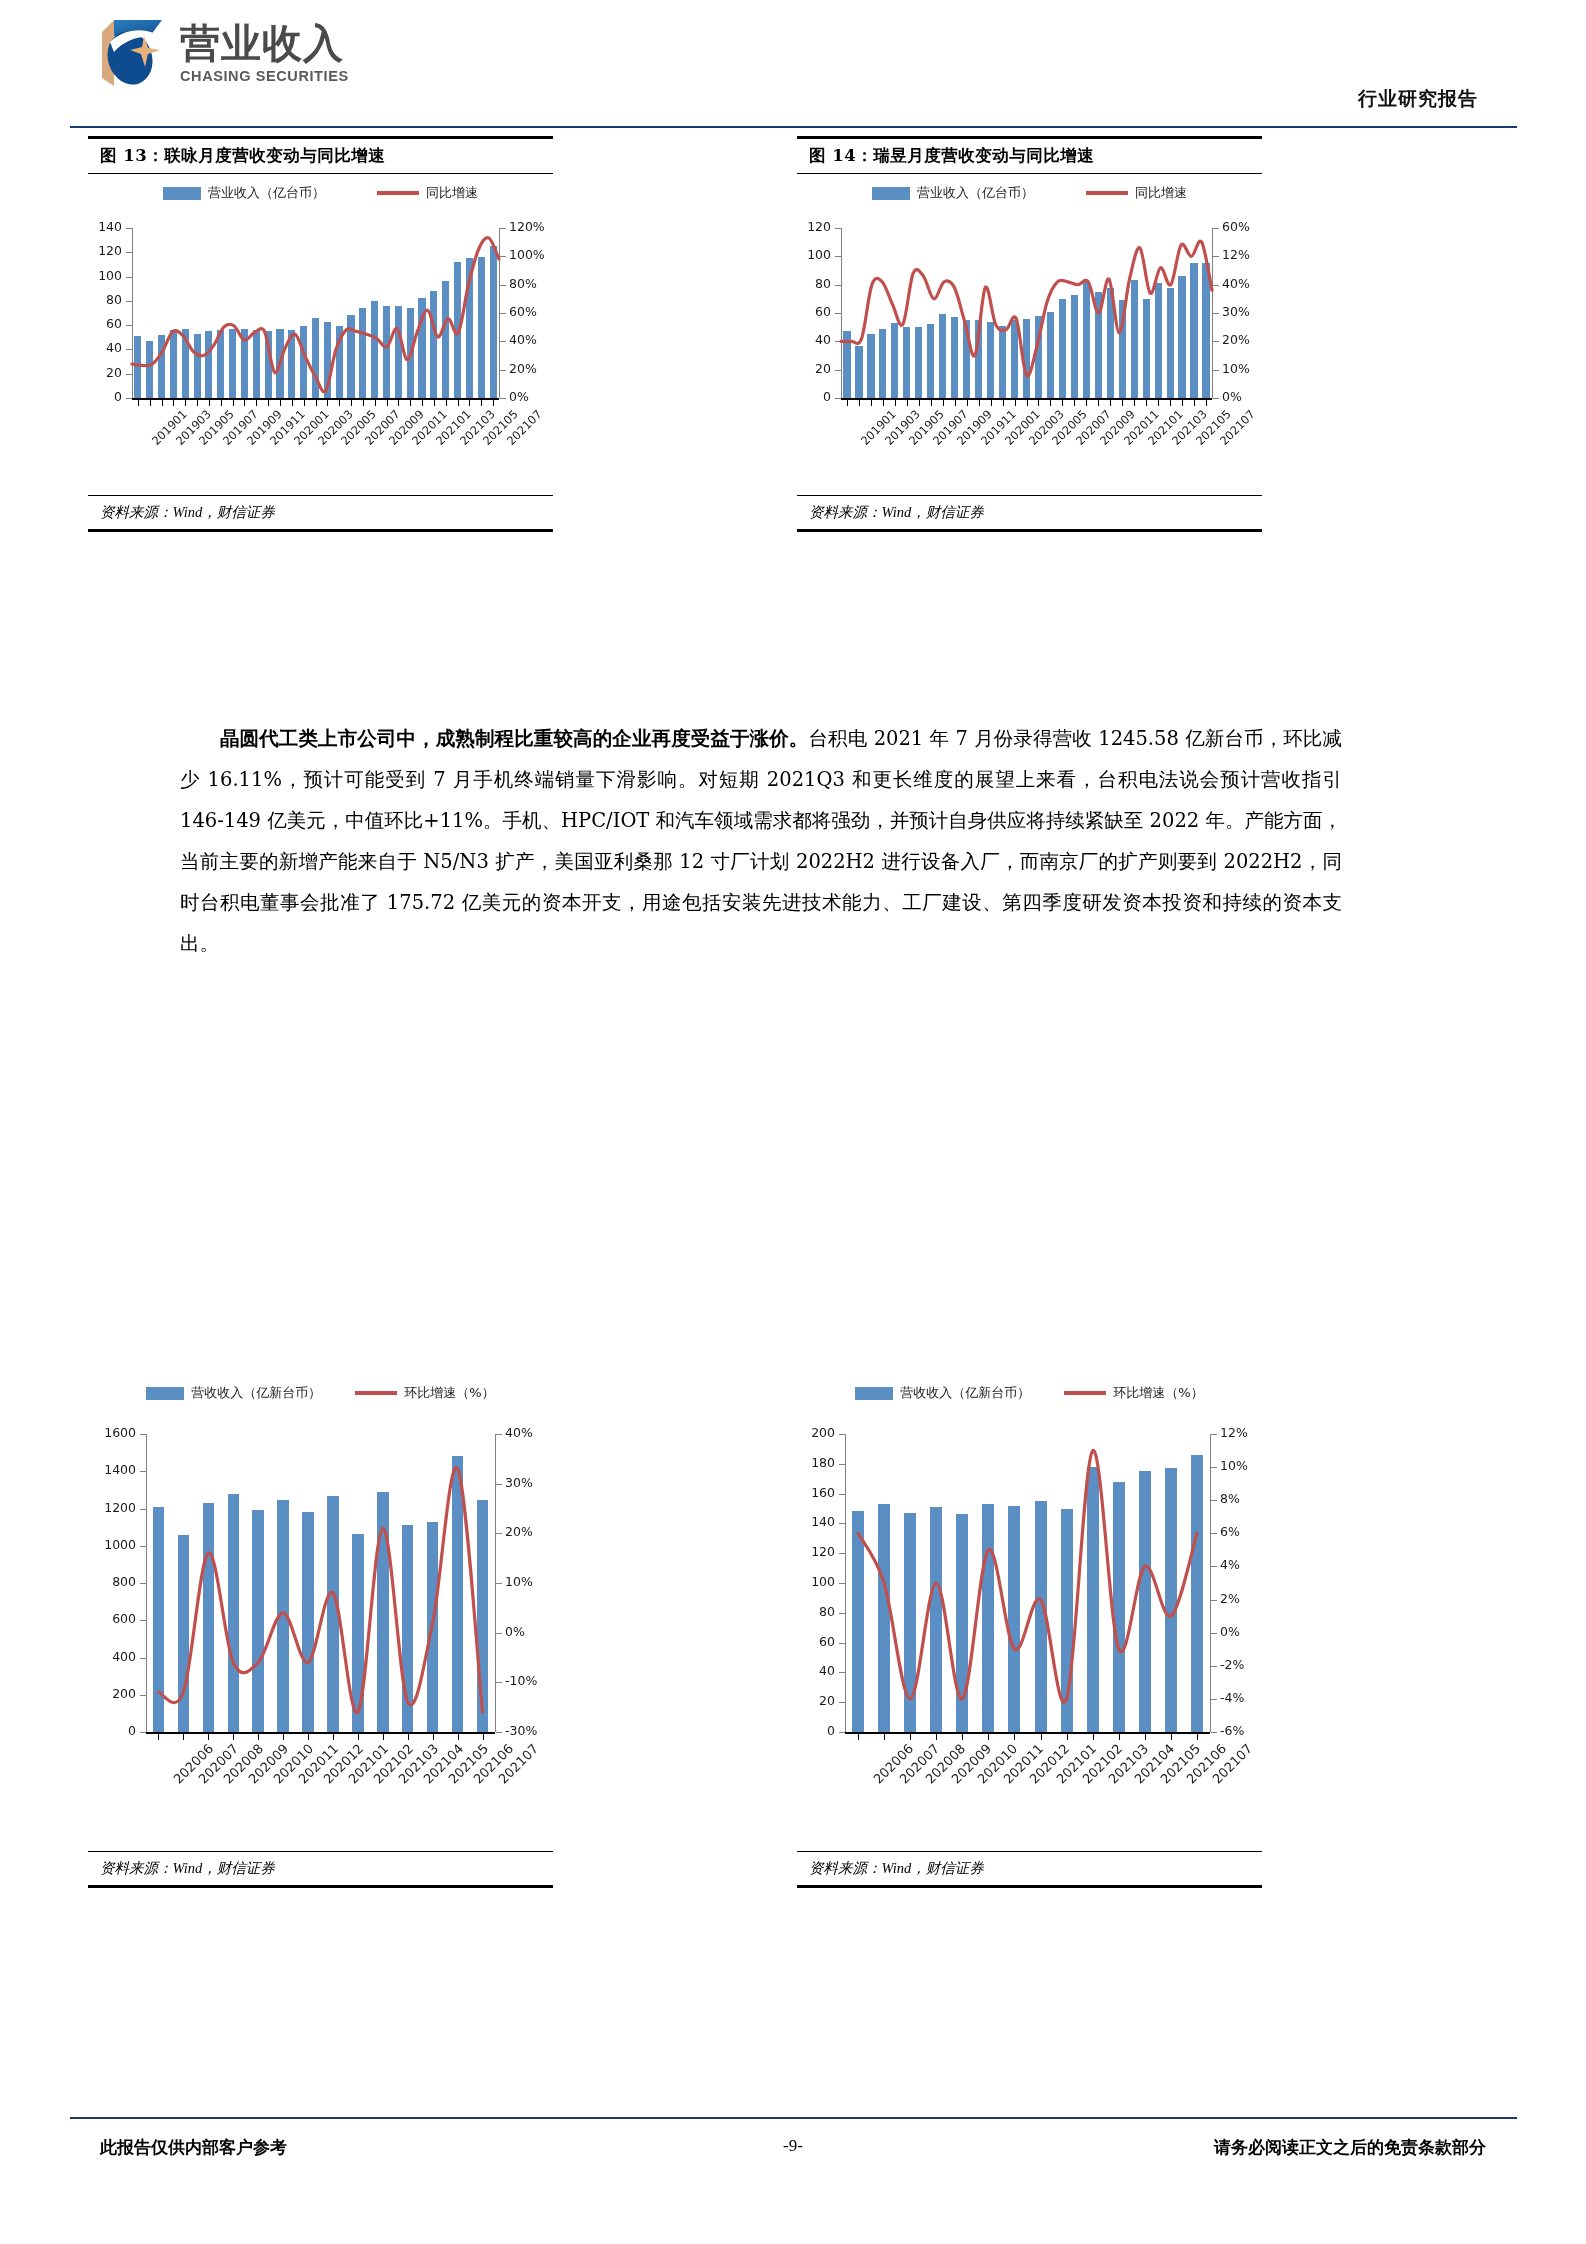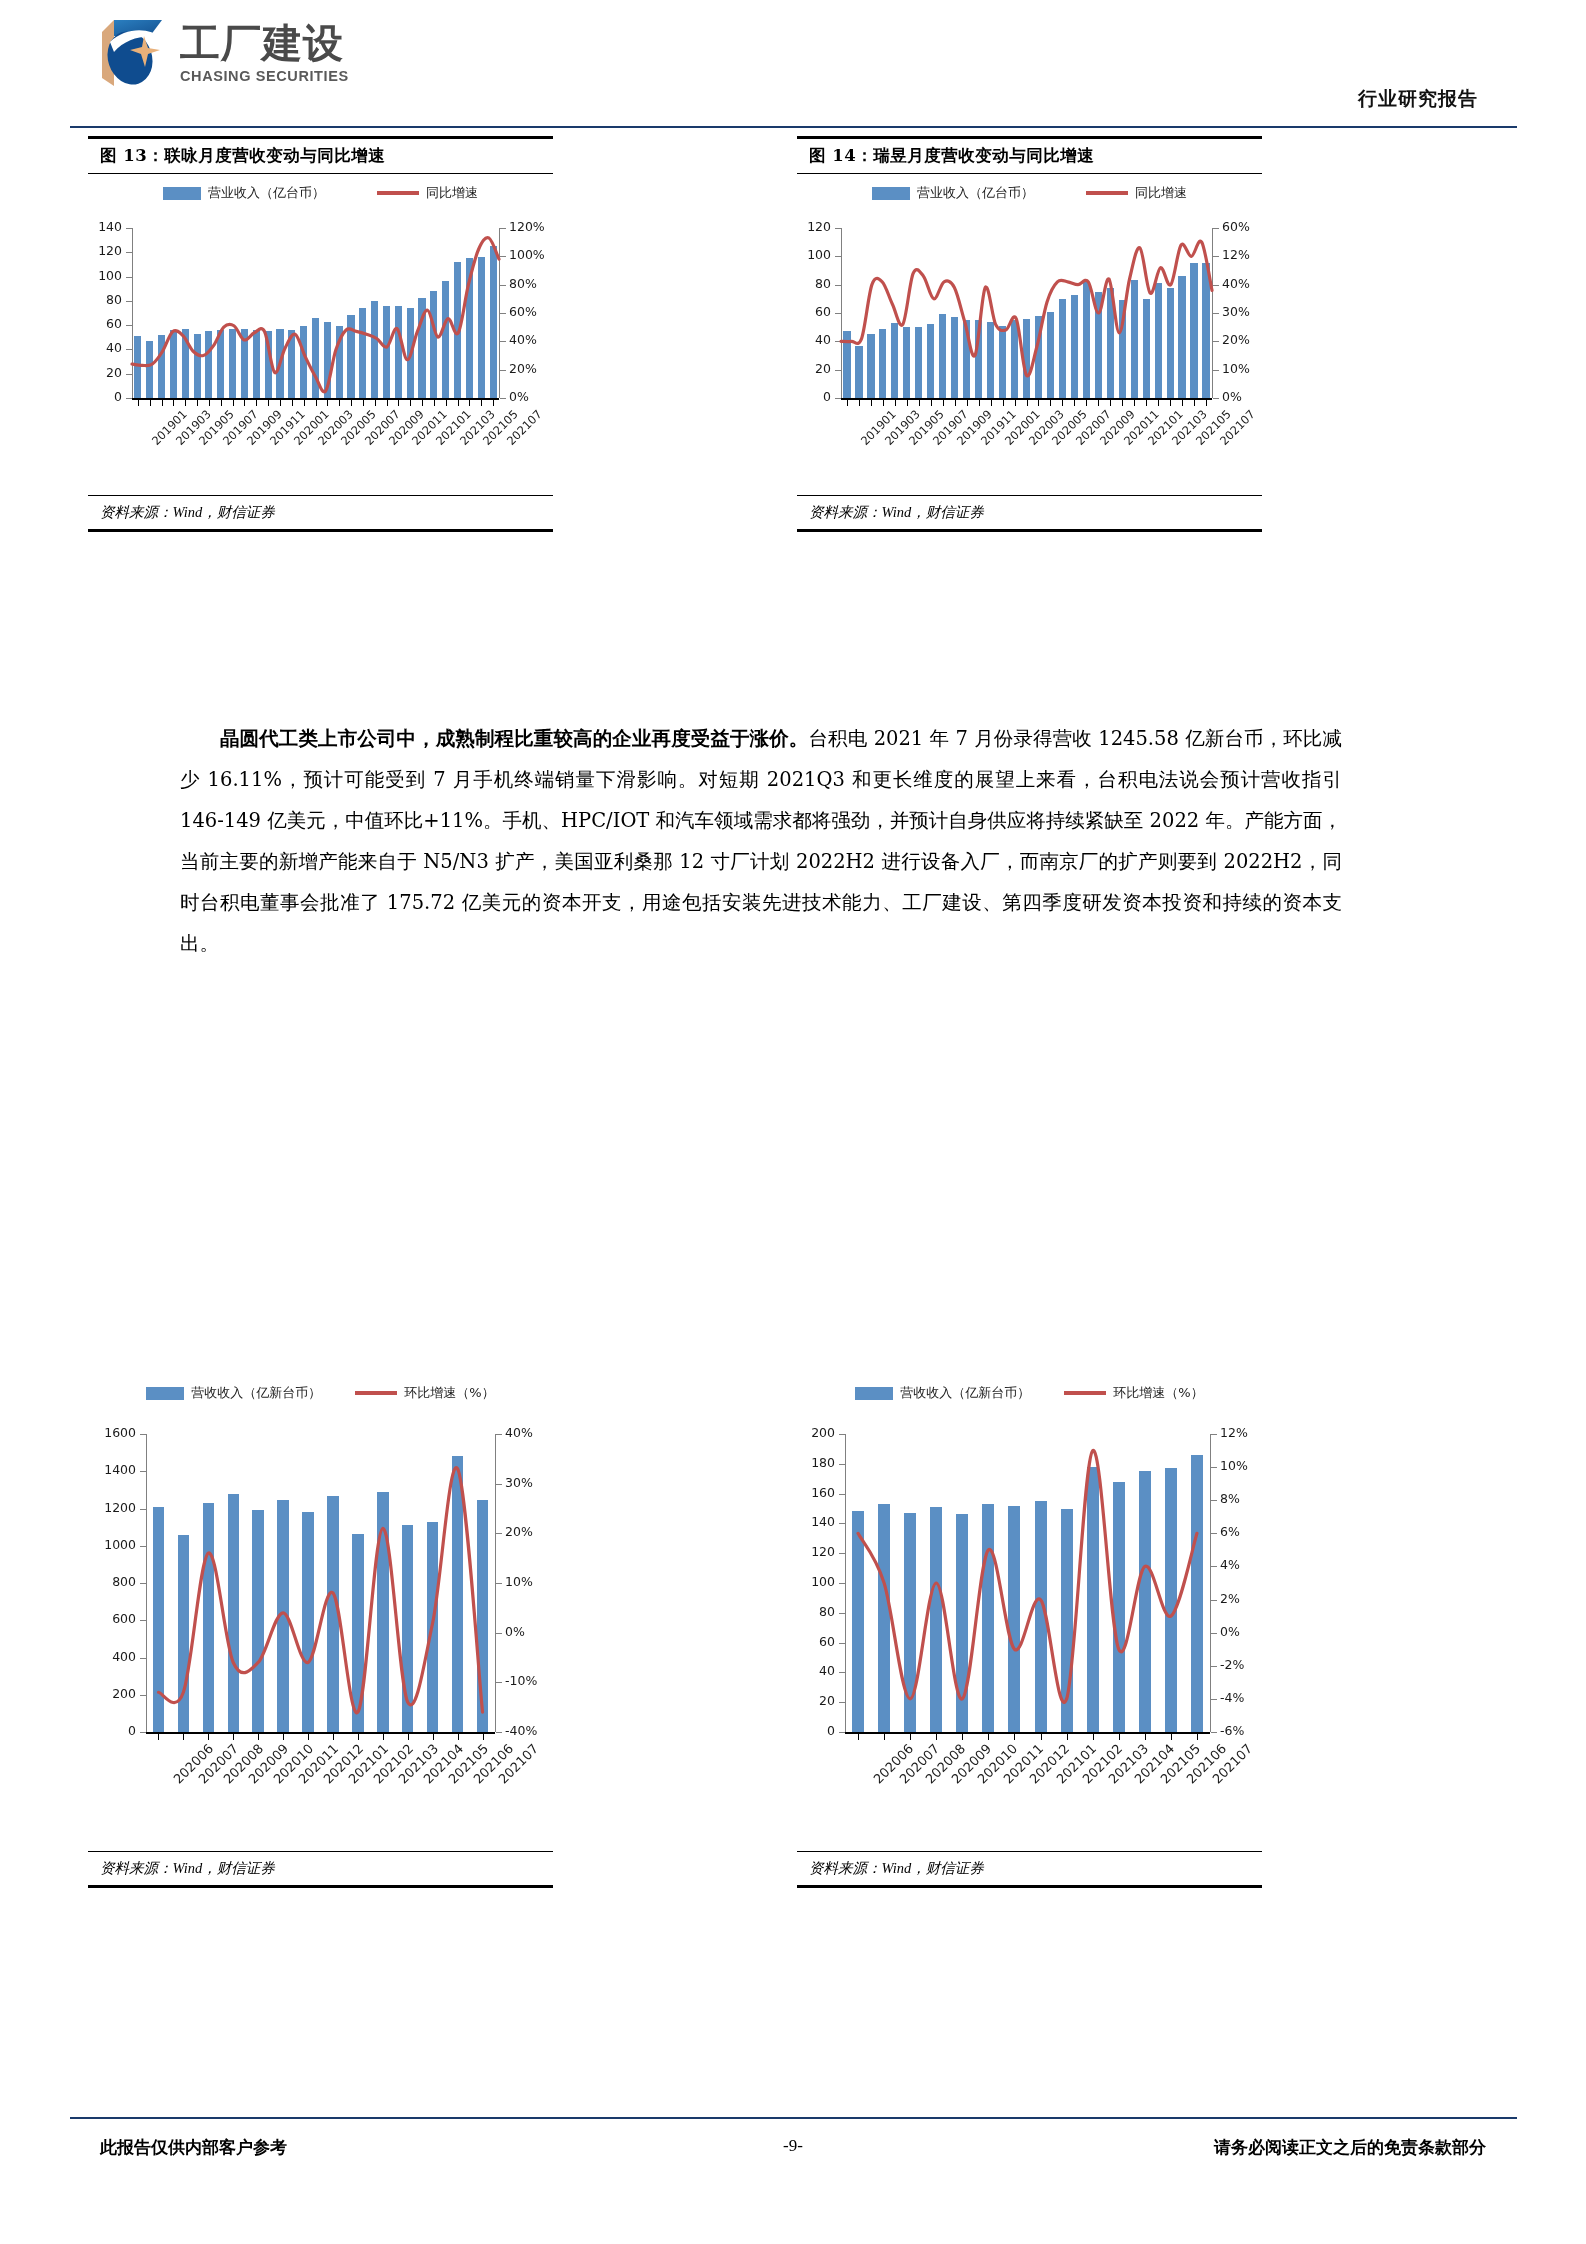--- a/index.html
+++ b/index.html
@@ -145,21 +145,21 @@
             </linearGradient>
           </defs>
           <path d="M14 2 H62 L50 18 H14 Z" fill="url(#lg1)"></path>
           <path d="M14 2 L14 68 L2 60 L2 14 Z" fill="#d9a87c"></path>
           <ellipse cx="30" cy="40" rx="22" ry="27" fill="#0f4c8f" transform="rotate(-18 30 40)"></ellipse>
           <path d="M10 24 C26 8, 52 10, 60 20 C46 16, 26 20, 14 34 Z" fill="#ffffff"></path>
           <path d="M44 18 L48 30 L60 32 L48 36 L45 49 L41 36 L30 32 L42 29 Z" fill="#e8b07a"></path>
         </svg>
       </div>
       <div>
-        <div class="logo-text-cn">工厂建设</div>
+        <div class="logo-text-cn">营业收入</div>
         <div class="logo-text-en">CHASING SECURITIES</div>
       </div>
     </div>
     <div class="header-right">行业研究报告</div>
     <div class="header-rule"></div>
   </div>
 
   <div class="fig-block" style="left:88px; top:136px; width:465px;">
     <div class="fig-title-bar">
       <span class="fig-title">图 13：联咏月度营收变动与同比增速</span>
@@ -465,21 +465,21 @@
           <div class="tick-label-y" style="left: 0px; top: 150px; width: 48px;">800</div>
           <div class="tick-mark" style="left: 52px; top: 121.75px;"></div>
           <div class="tick-label-y" style="left: 0px; top: 112.75px; width: 48px;">1000</div>
           <div class="tick-mark" style="left: 52px; top: 84.5px;"></div>
           <div class="tick-label-y" style="left: 0px; top: 75.5px; width: 48px;">1200</div>
           <div class="tick-mark" style="left: 52px; top: 47.25px;"></div>
           <div class="tick-label-y" style="left: 0px; top: 38.25px; width: 48px;">1400</div>
           <div class="tick-mark" style="left: 52px; top: 10px;"></div>
           <div class="tick-label-y" style="left: 0px; top: 1px; width: 48px;">1600</div>
           <div class="tick-mark" style="left: 408px; top: 308px;"></div>
-          <div class="tick-label-y2" style="left: 417px; top: 299px;">-40%</div>
+          <div class="tick-label-y2" style="left: 417px; top: 299px;">-30%</div>
           <div class="tick-mark" style="left: 408px; top: 258.333px;"></div>
           <div class="tick-label-y2" style="left: 417px; top: 249.333px;">-10%</div>
           <div class="tick-mark" style="left: 408px; top: 208.667px;"></div>
           <div class="tick-label-y2" style="left: 417px; top: 199.667px;">0%</div>
           <div class="tick-mark" style="left: 408px; top: 159px;"></div>
           <div class="tick-label-y2" style="left: 417px; top: 150px;">10%</div>
           <div class="tick-mark" style="left: 408px; top: 109.333px;"></div>
           <div class="tick-label-y2" style="left: 417px; top: 100.333px;">20%</div>
           <div class="tick-mark" style="left: 408px; top: 59.6667px;"></div>
           <div class="tick-label-y2" style="left: 417px; top: 50.6667px;">30%</div>

